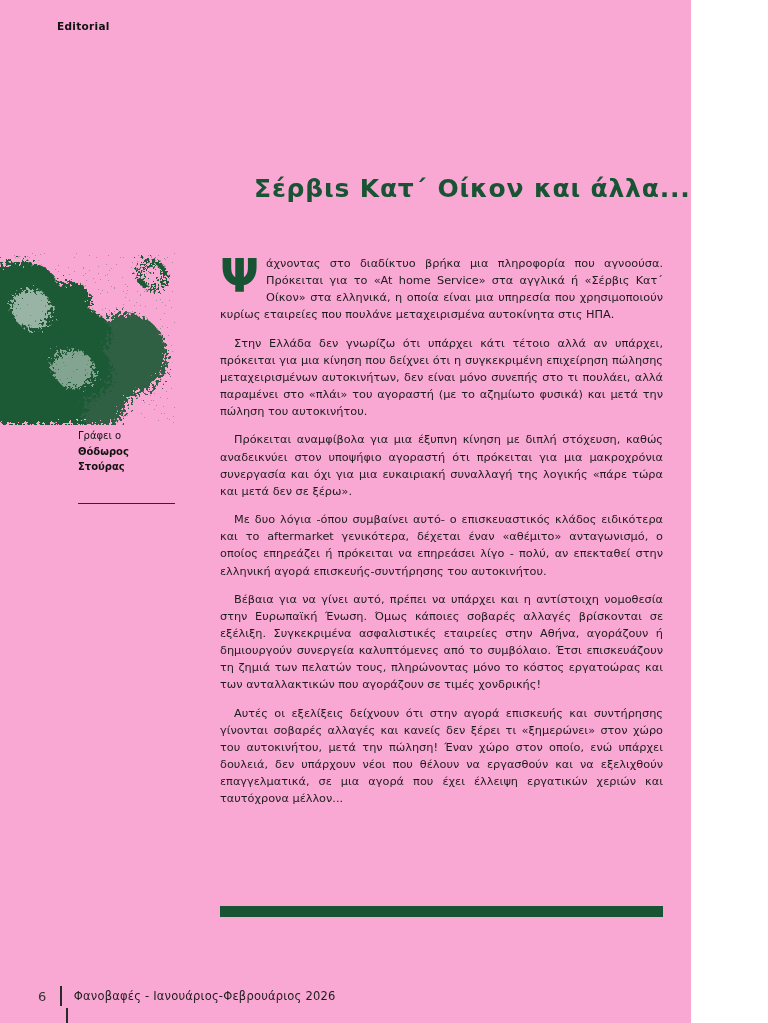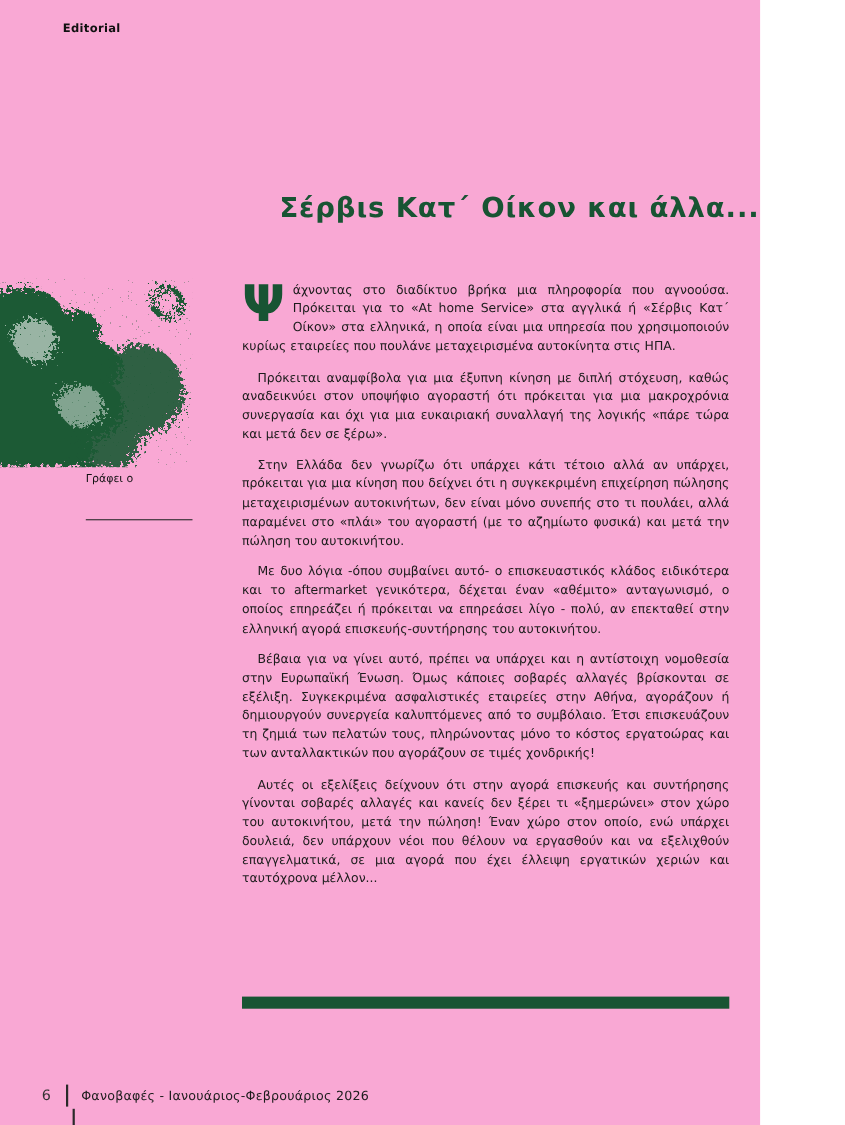--- a/index.html
+++ b/index.html
@@ -165,26 +165,27 @@
         </g>
       </g>
       <g filter="url(#grain)">
         <rect x="0" y="0" width="175" height="172" fill="#1d5a36" opacity="0.35"></rect>
       </g>
     </svg>
   </div>
 
   <div class="byline">
     <div>Γράφει ο</div>
+    <div class="byline-name">Θόδωρος Στούρας</div>
   </div>
 
   <div class="body-col">
     <p class="first"><span class="dropcap">Ψ</span><span>άχνοντας στο διαδίκτυο βρήκα μια πληροφορία που αγνοούσα. Πρόκειται για το «At home Service» στα αγγλικά ή «Σέρβις Κατ΄ Οίκον» στα ελληνικά, η οποία είναι μια υπηρεσία που χρησιμοποιούν κυρίως εταιρείες που πουλάνε μεταχειρισμένα αυτοκίνητα στις ΗΠΑ.</span></p>
+    <p>Στην Ελλάδα δεν γνωρίζω ότι υπάρχει κάτι τέτοιο αλλά αν υπάρχει, πρόκειται για μια κίνηση που δείχνει ότι η συγκεκριμένη επιχείρηση πώλησης μεταχειρισμένων αυτοκινήτων, δεν είναι μόνο συνεπής στο τι πουλάει, αλλά παραμένει στο «πλάι» του αγοραστή (με το αζημίωτο φυσικά) και μετά την πώληση του αυτοκινήτου.</p>
     <p>Πρόκειται αναμφίβολα για μια έξυπνη κίνηση με διπλή στόχευση, καθώς αναδεικνύει στον υποψήφιο αγοραστή ότι πρόκειται για μια μακροχρόνια συνεργασία και όχι για μια ευκαιριακή συναλλαγή της λογικής «πάρε τώρα και μετά δεν σε ξέρω».</p>
-    <p>Στην Ελλάδα δεν γνωρίζω ότι υπάρχει κάτι τέτοιο αλλά αν υπάρχει, πρόκειται για μια κίνηση που δείχνει ότι η συγκεκριμένη επιχείρηση πώλησης μεταχειρισμένων αυτοκινήτων, δεν είναι μόνο συνεπής στο τι πουλάει, αλλά παραμένει στο «πλάι» του αγοραστή (με το αζημίωτο φυσικά) και μετά την πώληση του αυτοκινήτου.</p>
     <p>Με δυο λόγια -όπου συμβαίνει αυτό- ο επισκευαστικός κλάδος ειδικότερα και το aftermarket γενικότερα, δέχεται έναν «αθέμιτο» ανταγωνισμό, ο οποίος επηρεάζει ή πρόκειται να επηρεάσει λίγο - πολύ, αν επεκταθεί στην ελληνική αγορά επισκευής-συντήρησης του αυτοκινήτου.</p>
     <p>Βέβαια για να γίνει αυτό, πρέπει να υπάρχει και η αντίστοιχη νομοθεσία στην Ευρωπαϊκή Ένωση. Όμως κάποιες σοβαρές αλλαγές βρίσκονται σε εξέλιξη. Συγκεκριμένα ασφαλιστικές εταιρείες στην Αθήνα, αγοράζουν ή δημιουργούν συνεργεία καλυπτόμενες από το συμβόλαιο. Έτσι επισκευάζουν τη ζημιά των πελατών τους, πληρώνοντας μόνο το κόστος εργατοώρας και των ανταλλακτικών που αγοράζουν σε τιμές χονδρικής!</p>
     <p>Αυτές οι εξελίξεις δείχνουν ότι στην αγορά επισκευής και συντήρησης γίνονται σοβαρές αλλαγές και κανείς δεν ξέρει τι «ξημερώνει» στον χώρο του αυτοκινήτου, μετά την πώληση! Έναν χώρο στον οποίο, ενώ υπάρχει δουλειά, δεν υπάρχουν νέοι που θέλουν να εργασθούν και να εξελιχθούν επαγγελματικά, σε μια αγορά που έχει έλλειψη εργατικών χεριών και ταυτόχρονα μέλλον...</p>
   </div>
 
   <div class="green-bar"></div>
 
   <div class="footer">
     <span class="pagenum">6</span>
     <span class="divider"></span>

